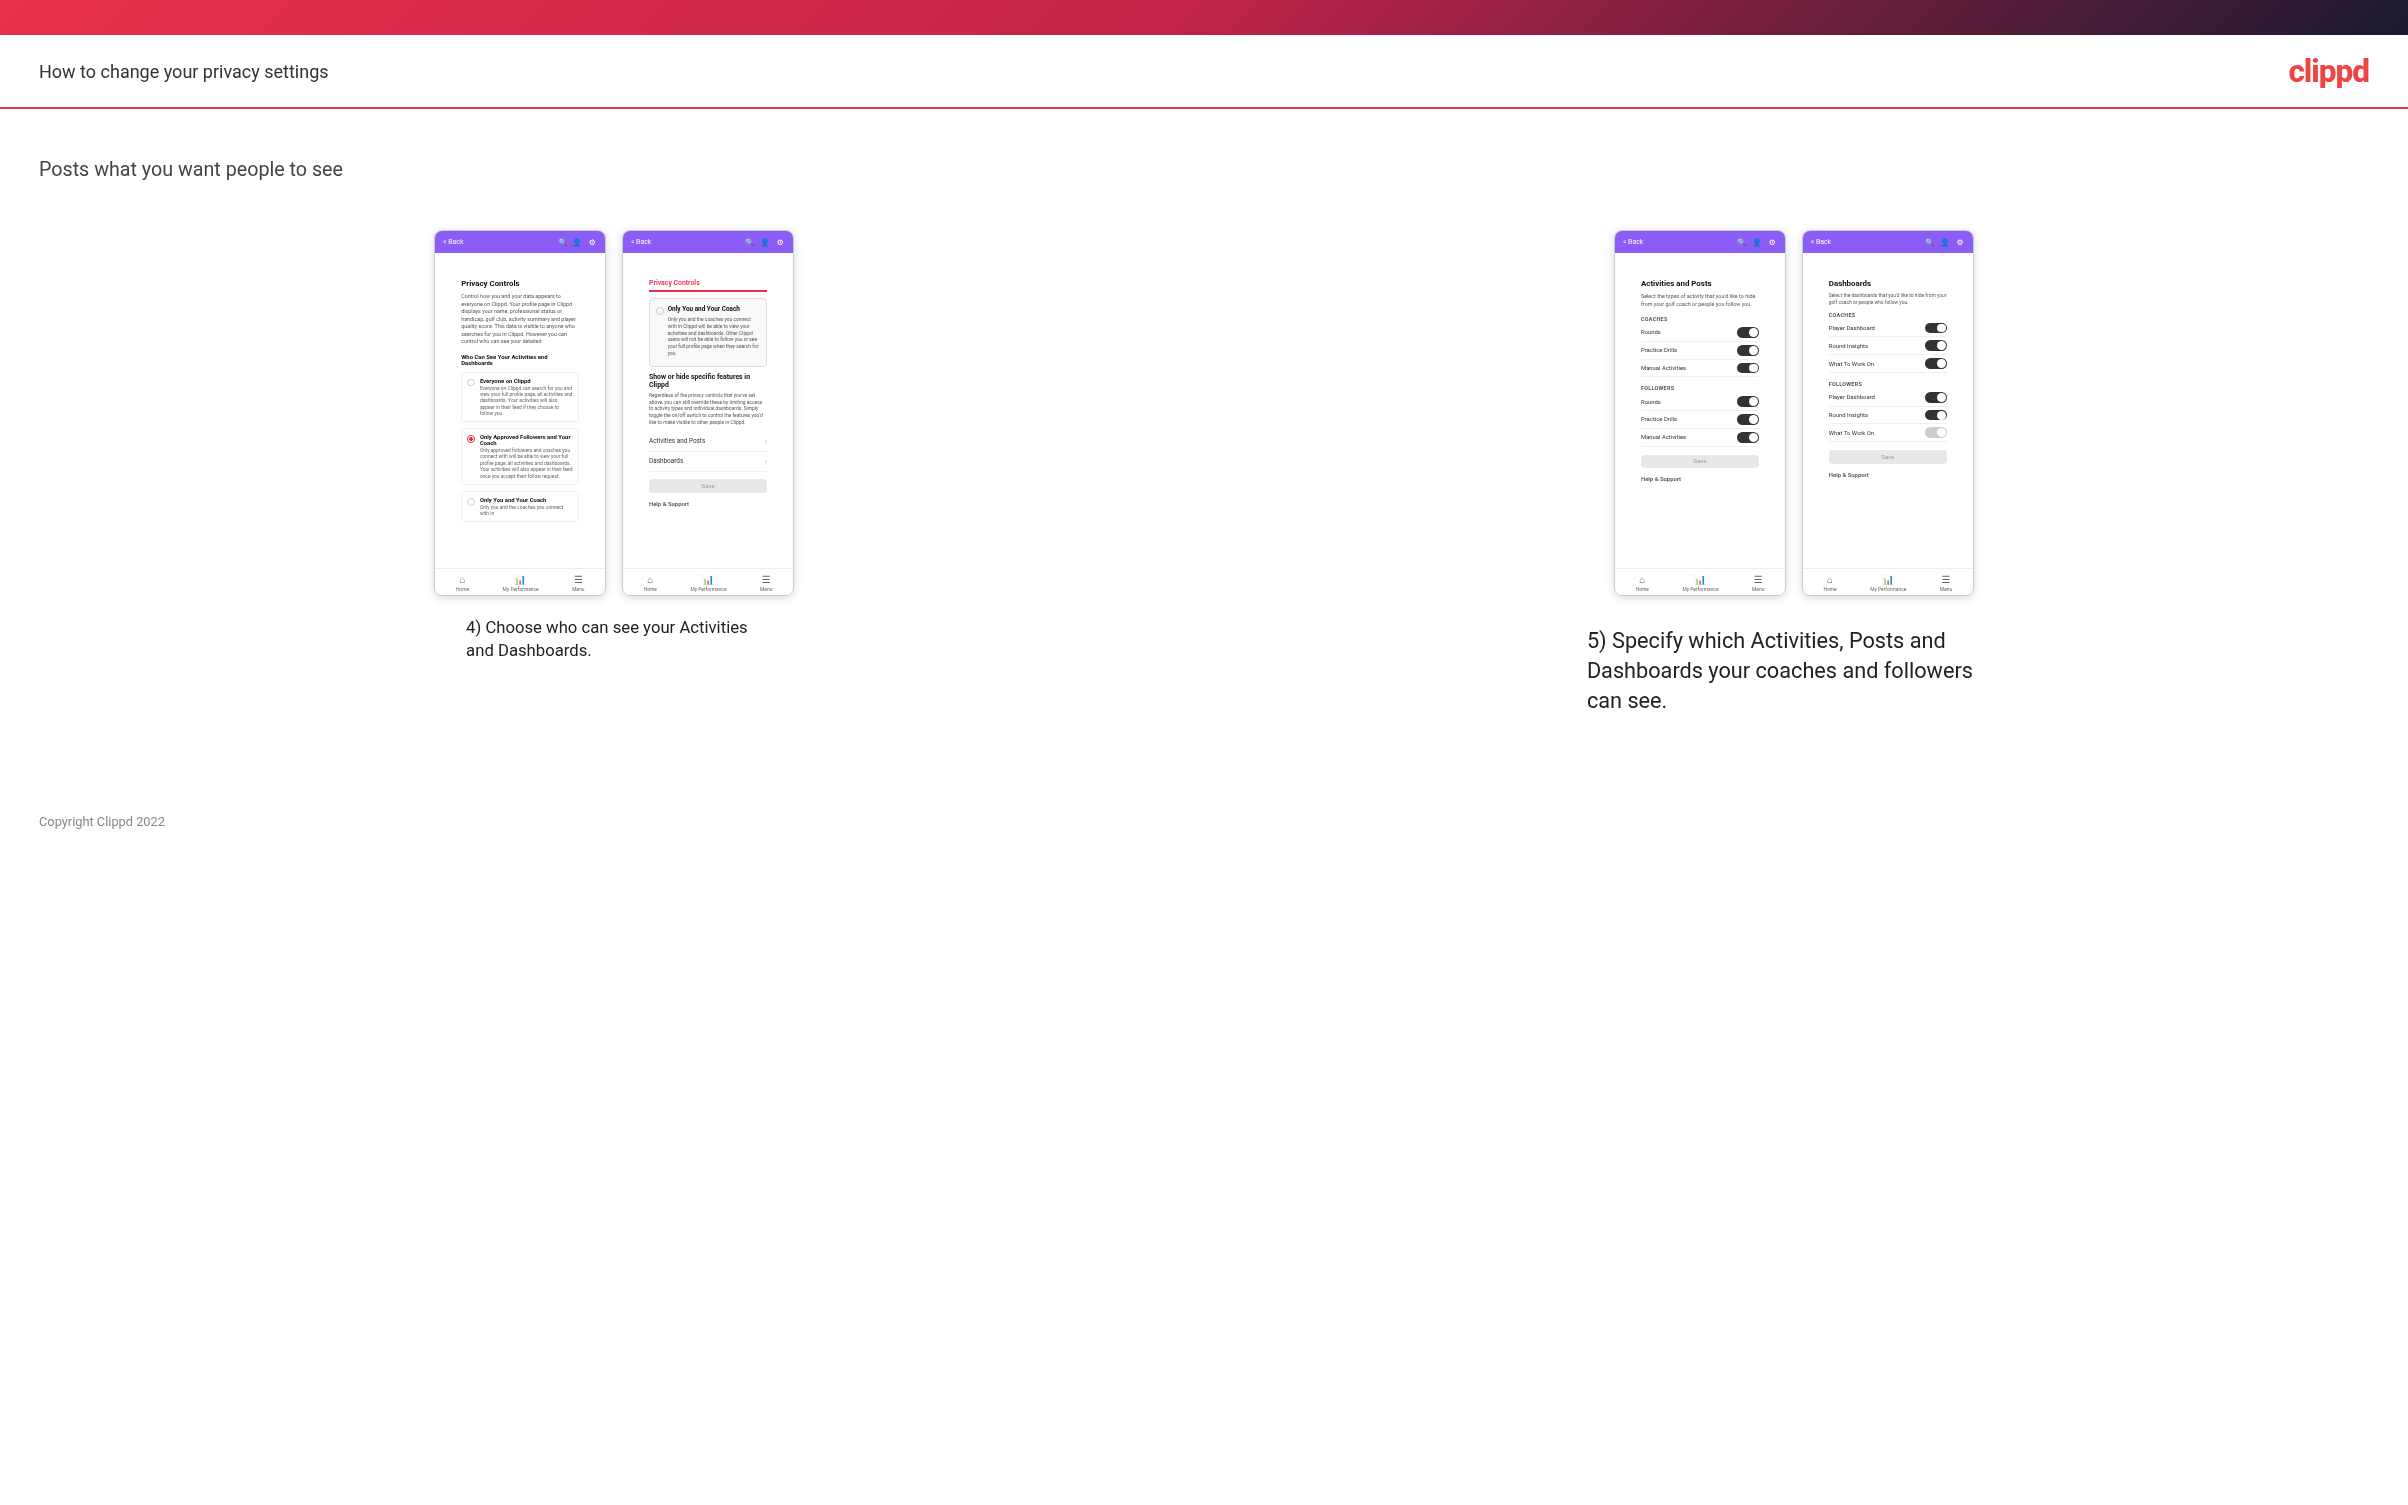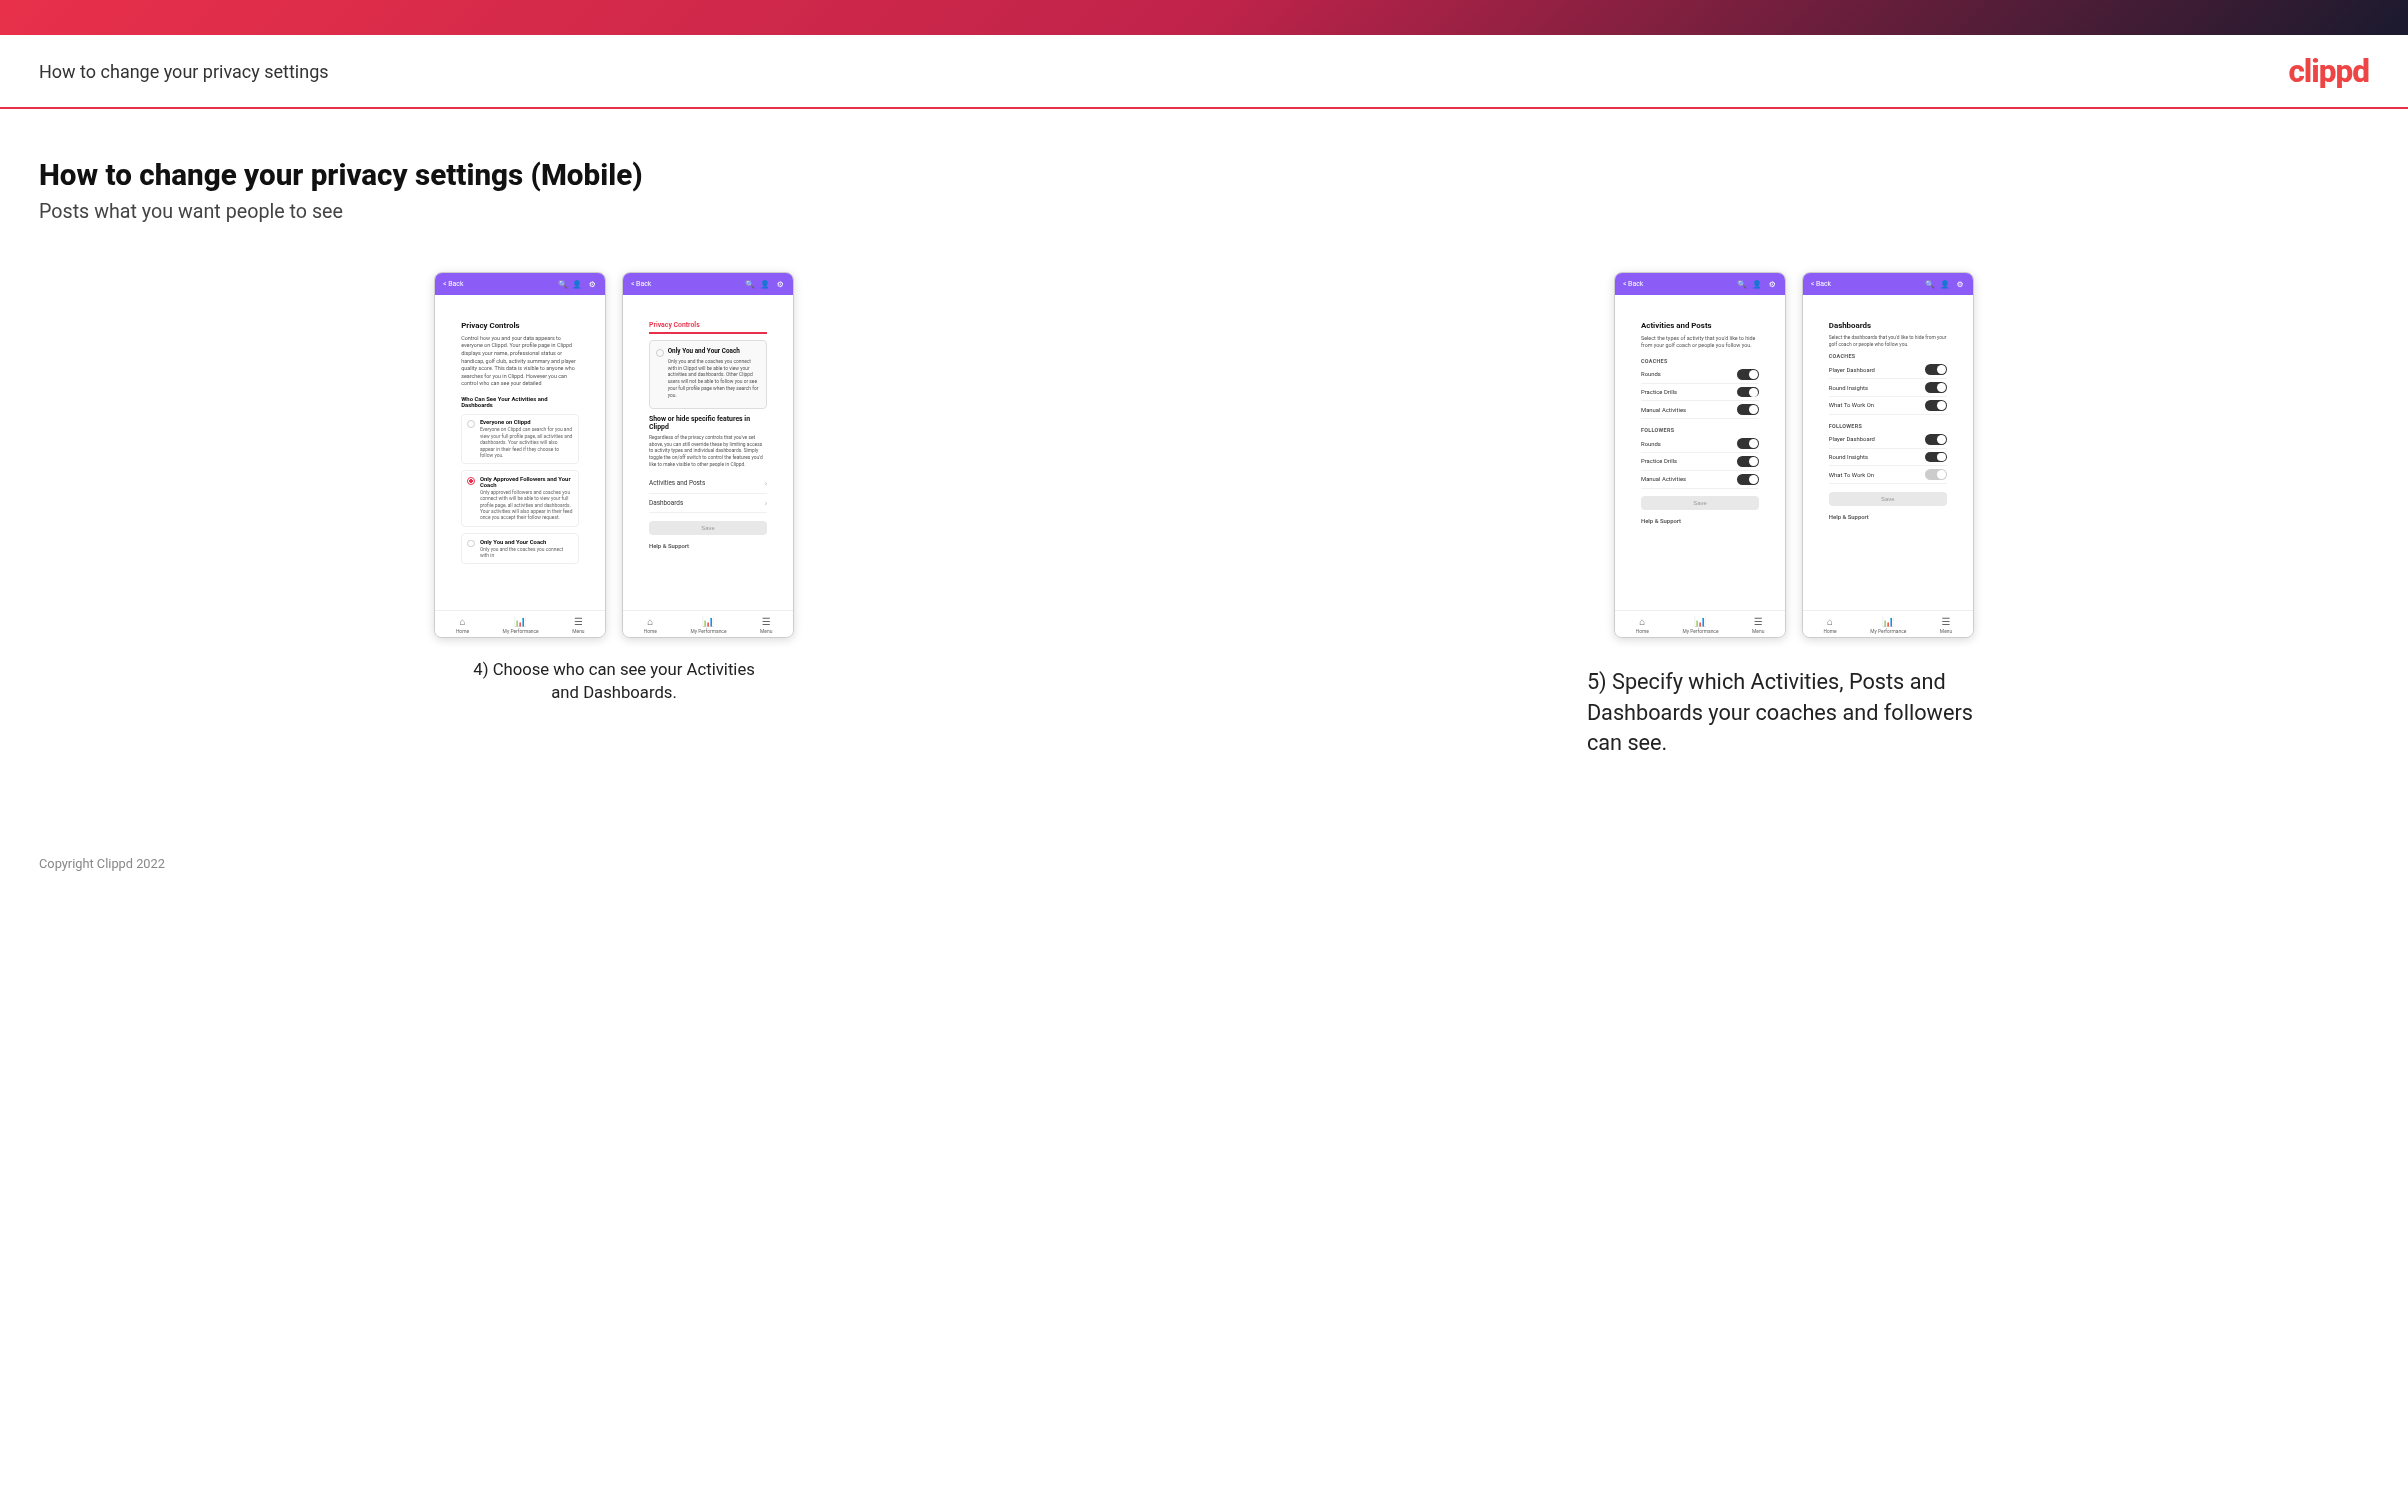--- a/index.html
+++ b/index.html
@@ -330,21 +330,20 @@
 
     .chevron {
       color: #aaa;
       font-size: 7.9px;
     }
 
     
     .caption {
       font-size: 16.7px;
       color: #222;
-      text-align: center;
       max-width: 296px;
       line-height: 1.4;
     }
 
     .caption-left {
       text-align: left;
       max-width: 414px;
       font-size: 21.7px;
       margin-top: 9.9px;
     }
@@ -385,21 +384,20 @@
 
 <div class="top-bar"></div>
 
 <div class="header">
   <span class="header-title">How to change your privacy settings</span>
   <span class="logo">clippd</span>
 </div>
 
 <div class="main-content">
 
-  <h1 class="page-heading">How to change your privacy settings (Mobile)</h1>
   <p class="page-subheading">Posts what you want people to see</p>
 
   <div class="screenshots-row">
 
     <div class="screenshot-group">
       <div class="screenshot-pair">
 
         <div class="phone-mockup">
           <div class="phone-nav">
             <span class="back-btn">&lt; Back</span>

